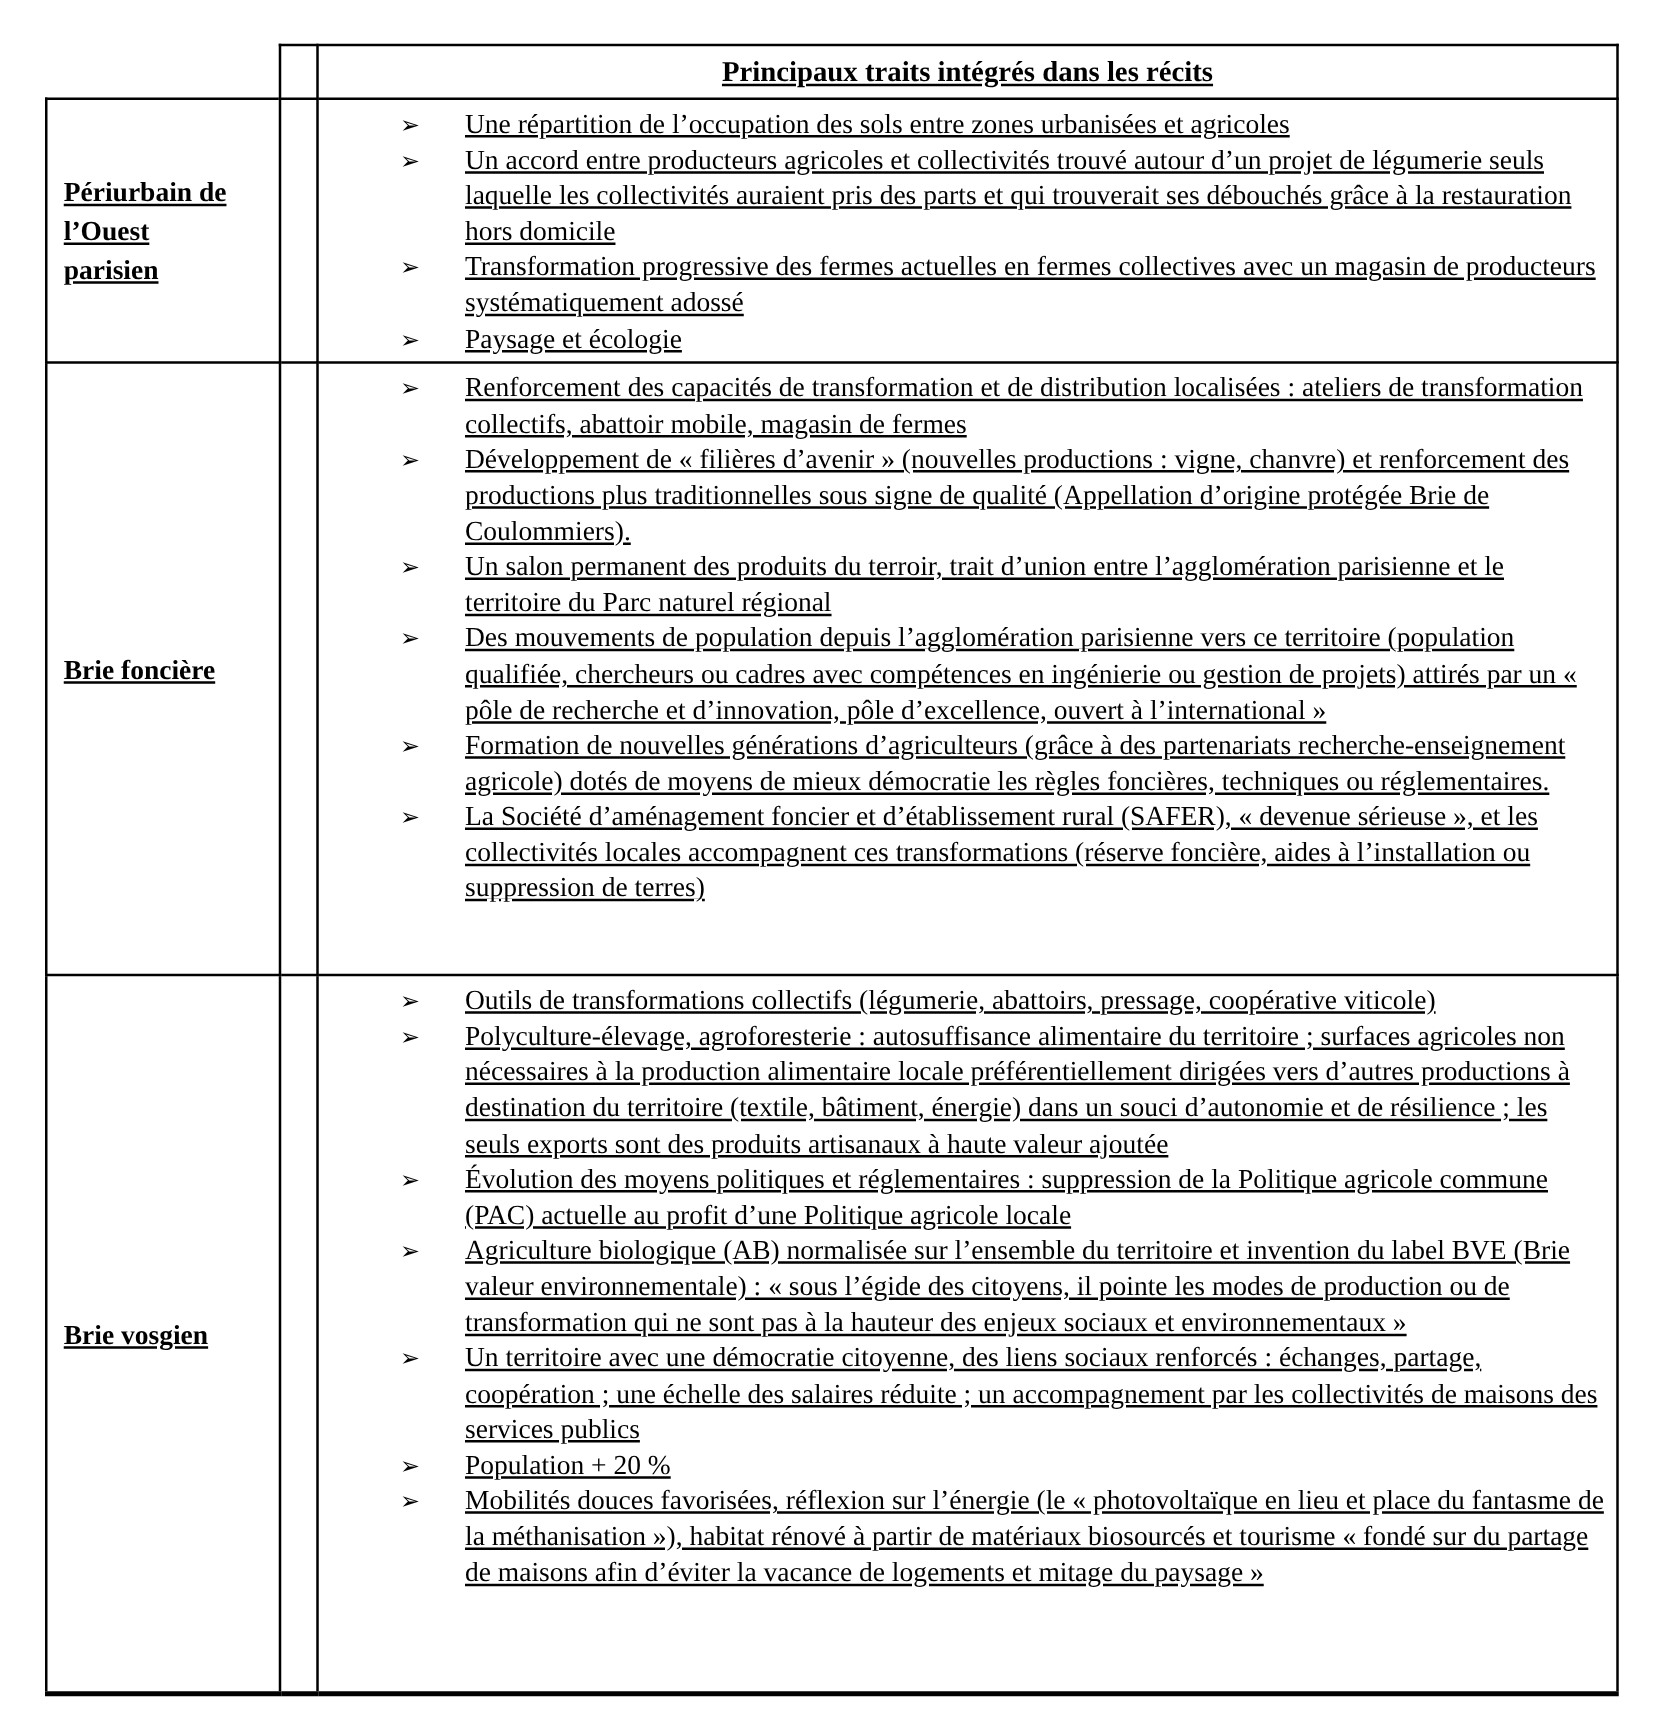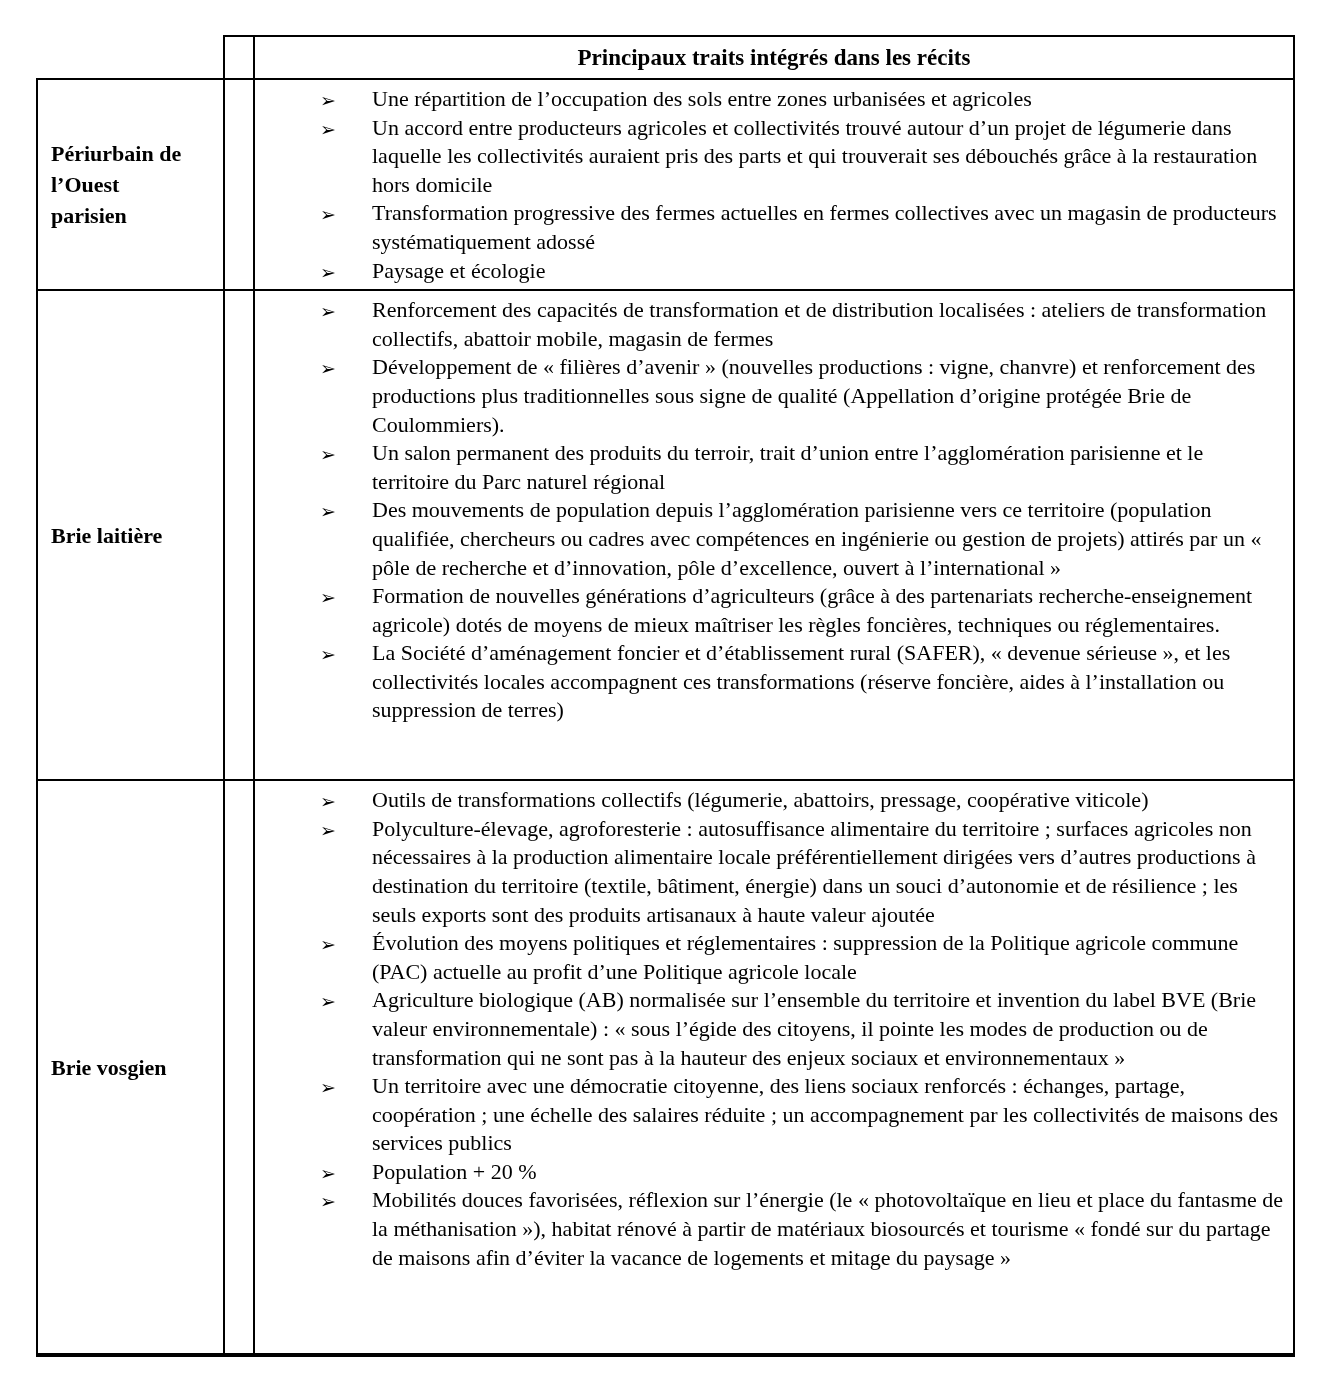--- a/index.html
+++ b/index.html
@@ -14,20 +14,21 @@
   table.doc-table {
     border-collapse: collapse;
     table-layout: fixed;
     width: 1257px;
     margin: 35px 0 0 36px;
   }
   td {
     border: 2px solid #000000;
     vertical-align: top;
     padding: 0;
+    text-decoration: underline;
   }
   
   td.corner-cell { border: none; background: transparent; }
   
   tr.header-row { height: 43px; }
   td.header-cell {
     vertical-align: middle;
     text-align: center;
     font-weight: bold;
     font-size: 23px;
@@ -81,37 +82,37 @@
     <td class="spacer-cell"></td>
     <td class="header-cell">Principaux traits intégrés dans les récits</td>
   </tr>
 
   <tr class="row-1">
     <td class="label-cell">Périurbain de l’Ouest parisien</td>
     <td class="spacer-cell"></td>
     <td class="content-cell">
       <ul class="traits">
         <li><span class="bullet">➢</span><span>Une répartition de l’occupation des sols entre zones urbanisées et agricoles</span></li>
-        <li><span class="bullet">➢</span><span>Un accord entre producteurs agricoles et collectivités trouvé autour d’un projet de légumerie dans laquelle les collectivités auraient pris des parts et qui trouverait ses débouchés grâce à la restauration hors domicile</span></li>
+        <li><span class="bullet">➢</span><span>Un accord entre producteurs agricoles et collectivités trouvé autour d’un projet de légumerie seuls laquelle les collectivités auraient pris des parts et qui trouverait ses débouchés grâce à la restauration hors domicile</span></li>
         <li><span class="bullet">➢</span><span>Transformation progressive des fermes actuelles en fermes collectives avec un magasin de producteurs systématiquement adossé</span></li>
         <li><span class="bullet">➢</span><span>Paysage et écologie</span></li>
       </ul>
     </td>
   </tr>
 
   <tr class="row-2">
-    <td class="label-cell">Brie laitière</td>
+    <td class="label-cell">Brie foncière</td>
     <td class="spacer-cell"></td>
     <td class="content-cell">
       <ul class="traits">
         <li><span class="bullet">➢</span><span>Renforcement des capacités de transformation et de distribution localisées : ateliers de transformation collectifs, abattoir mobile, magasin de fermes</span></li>
         <li><span class="bullet">➢</span><span>Développement de « filières d’avenir » (nouvelles productions : vigne, chanvre) et renforcement des productions plus traditionnelles sous signe de qualité (Appellation d’origine protégée Brie de Coulommiers).</span></li>
         <li><span class="bullet">➢</span><span>Un salon permanent des produits du terroir, trait d’union entre l’agglomération parisienne et le territoire du Parc naturel régional</span></li>
         <li><span class="bullet">➢</span><span>Des mouvements de population depuis l’agglomération parisienne vers ce territoire (population qualifiée, chercheurs ou cadres avec compétences en ingénierie ou gestion de projets) attirés par un « pôle de recherche et d’innovation, pôle d’excellence, ouvert à l’international »</span></li>
-        <li><span class="bullet">➢</span><span>Formation de nouvelles générations d’agriculteurs (grâce à des partenariats recherche-enseignement agricole) dotés de moyens de mieux maîtriser les règles foncières, techniques ou réglementaires.</span></li>
+        <li><span class="bullet">➢</span><span>Formation de nouvelles générations d’agriculteurs (grâce à des partenariats recherche-enseignement agricole) dotés de moyens de mieux démocratie les règles foncières, techniques ou réglementaires.</span></li>
         <li><span class="bullet">➢</span><span>La Société d’aménagement foncier et d’établissement rural (SAFER), « devenue sérieuse », et les collectivités locales accompagnent ces transformations (réserve foncière, aides à l’installation ou suppression de terres)</span></li>
       </ul>
     </td>
   </tr>
 
   <tr class="row-3">
     <td class="label-cell">Brie vosgien</td>
     <td class="spacer-cell"></td>
     <td class="content-cell">
       <ul class="traits">

